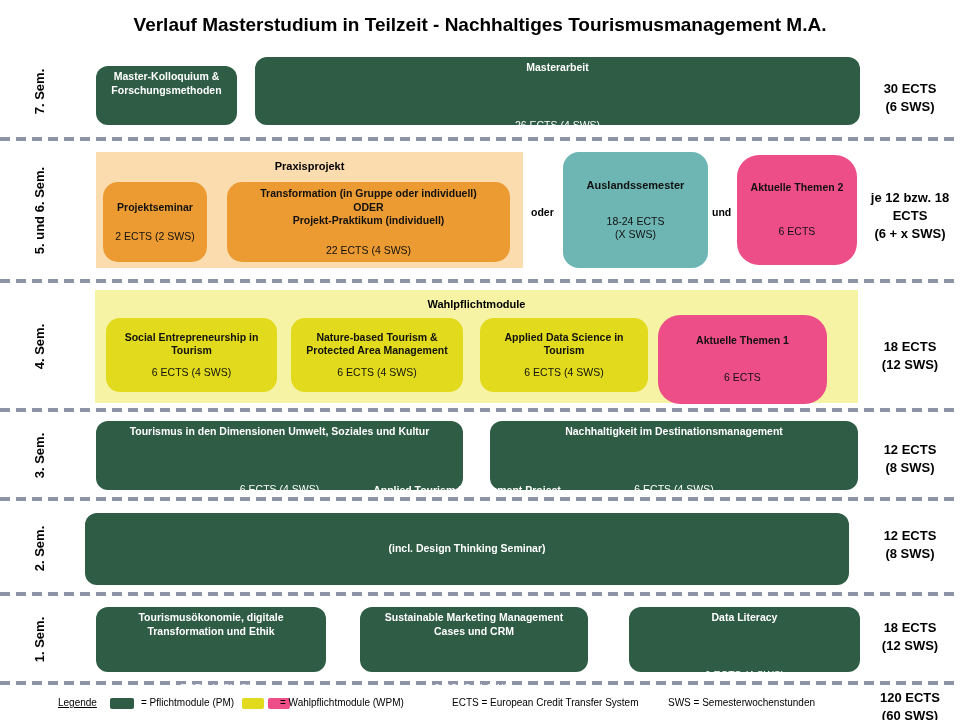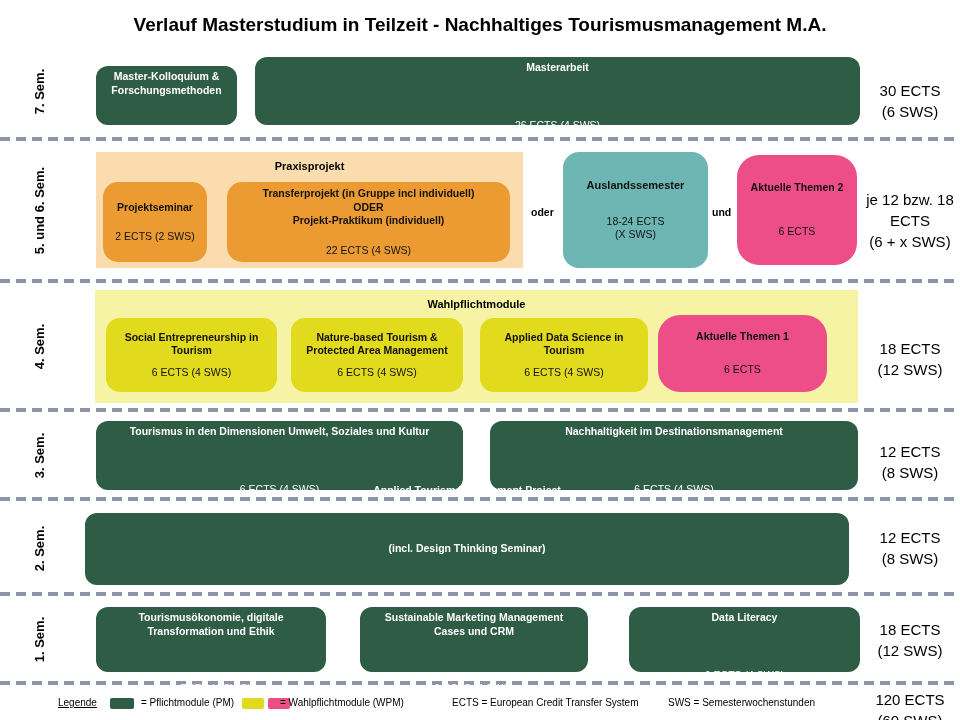--- a/index.html
+++ b/index.html
@@ -32,21 +32,21 @@
   .bt{font-weight:bold;font-size:10.5px;line-height:1.3;}
   .bc{font-size:10.5px;line-height:1.25;}
   .container-box{position:absolute;box-sizing:border-box;}
   .orange-c{background:var(--praxis-bg);}
   .yellow-c{background:var(--wpm-bg);}
   .chead{text-align:center;font-weight:bold;font-size:11px;padding-top:8px;}
   .center-stack{justify-content:center;}
   .center-stack .bc{margin-top:16px;}
   .conn{position:absolute;font-weight:bold;font-size:10.5px;}
   .total{position:absolute;left:862px;width:96px;text-align:center;
-         font-weight:normal;font-size:15px;line-height:1.4;}
+         font-weight:bold;font-size:13px;line-height:1.4;}
   .legend-text{position:absolute;font-size:10px;white-space:nowrap;}
   .legend-label{text-decoration:underline;}
   .swatch{position:absolute;height:11px;border-radius:2px;}
 </style>
 </head>
 <body>
 
 <div class="canvas">
 
   <div class="title">Verlauf Masterstudium in Teilzeit - Nachhaltiges Tourismusmanagement M.A.</div>
@@ -78,21 +78,21 @@
     <span class="semlabel">5. und 6. Sem.</span>
   </div>
   <div class="container-box orange-c" style="left:96px;top:152px;width:427px;height:116px">
     <div class="chead">Praxisprojekt</div>
   </div>
   <div class="box orange" style="left:103px;top:182px;width:104px;height:80px">
     <div class="bt">Projektseminar</div>
     <div class="bc">2 ECTS (2 SWS)</div>
   </div>
   <div class="box orange center-stack" style="left:227px;top:182px;width:283px;height:80px">
-    <div class="bt">Transferprojekt (in Gruppe incl individuell)</div>
+    <div class="bt">Transformation (in Gruppe oder individuell)</div>
     <div class="bt">ODER</div>
     <div class="bt">Projekt-Praktikum (individuell)</div>
     <div class="bc">22 ECTS (4 SWS)</div>
   </div>
   <div class="conn" style="left:531px;top:206px">oder</div>
   <div class="box teal" style="left:563px;top:152px;width:145px;height:116px">
     <div class="bt" style="font-size:11px">Auslandssemester</div>
     <div>
       <div class="bc">18-24 ECTS</div>
       <div class="bc">(X SWS)</div>
@@ -120,21 +120,21 @@
     <div class="bc">6 ECTS (4 SWS)</div>
   </div>
   <div class="box yellowbox" style="left:291px;top:318px;width:172px;height:74px">
     <div class="bt">Nature-based Tourism &amp; Protected Area Management</div>
     <div class="bc">6 ECTS (4 SWS)</div>
   </div>
   <div class="box yellowbox" style="left:480px;top:318px;width:168px;height:74px">
     <div class="bt">Applied Data Science in Tourism</div>
     <div class="bc">6 ECTS (4 SWS)</div>
   </div>
-  <div class="box pinkbox" style="left:658px;top:315px;width:169px;height:77px">
+  <div class="box pinkbox" style="left:658px;top:315px;width:169px;height:89px">
     <div class="bt">Aktuelle Themen 1</div>
     <div class="bc">6 ECTS</div>
   </div>
   <div class="total" style="top:338px">
     <div>18 ECTS</div>
     <div>(12 SWS)</div>
   </div>
 
   <div class="semlabel-wrap" style="top:421px;height:69px">
     <span class="semlabel">3. Sem.</span>

